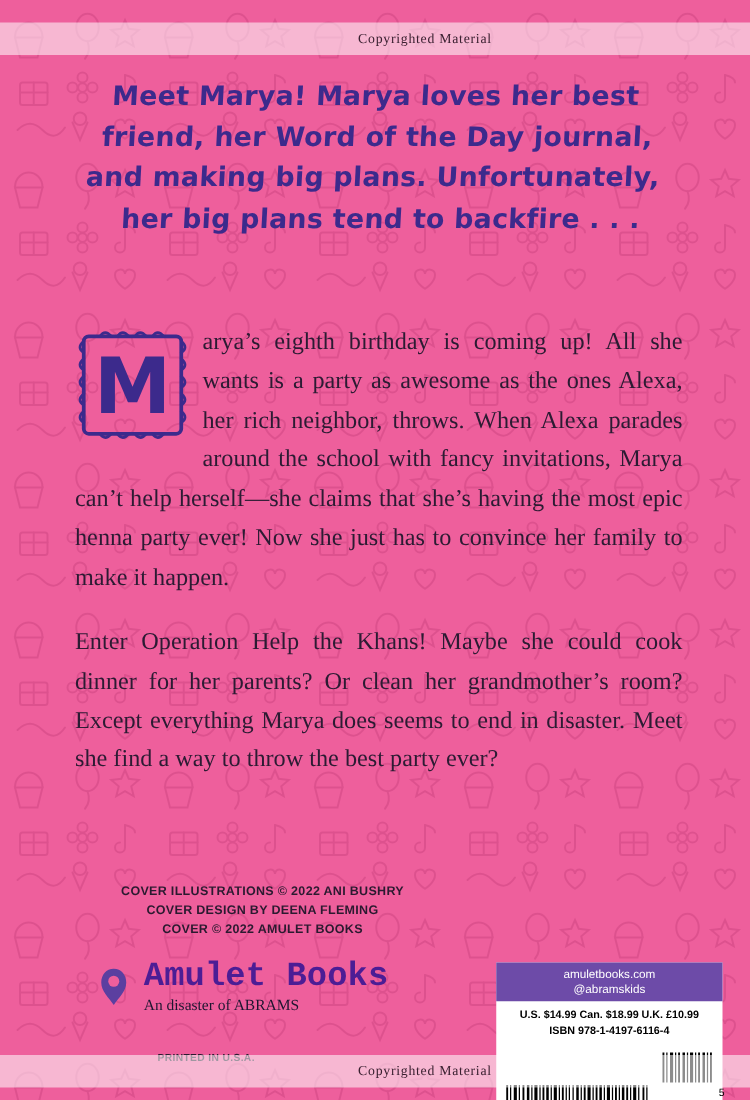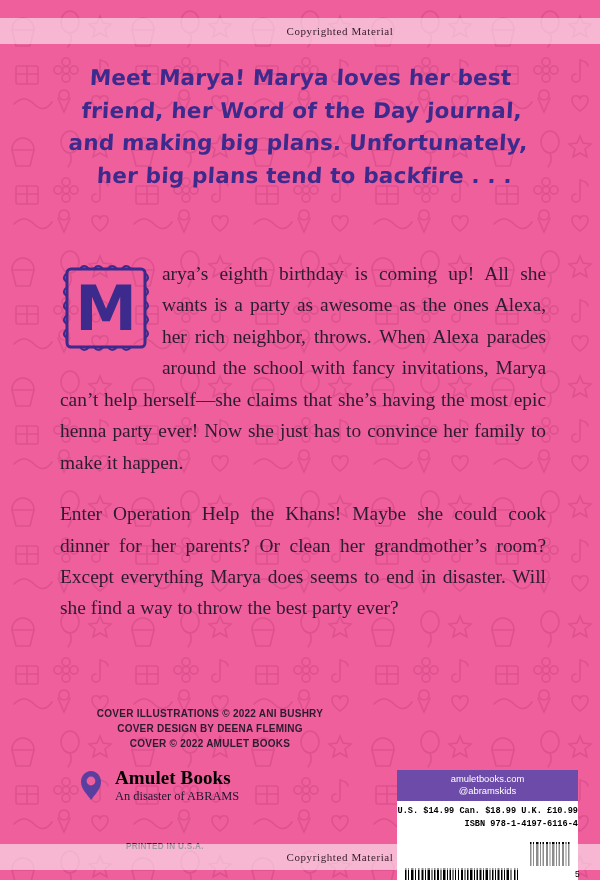--- a/index.html
+++ b/index.html
@@ -113,24 +113,24 @@
   .publisher {
     position: absolute;
     left: 76px;
     top: 768px;
     display: flex;
     align-items: center;
     gap: 9px;
   }
   .pub-mark { width: 30px; height: 34px; }
   .pub-text .pub-name {
-    font-family: Liberation Serif, serif;
-    font-size: 19px;
-    font-weight: bold;
-    color: #000000;
+    font-family: Liberation Mono, monospace;
+    font-size: 27px;
+    font-weight: bold;
+    color: #4c1d95;
     line-height: 1.05;
     letter-spacing: 0.1px;
   }
   .pub-text .pub-sub {
     font-family: "Liberation Serif", serif;
     font-size: 12.4px;
     color: #1d1530;
     line-height: 1.2;
     margin-top: 1px;
   }
@@ -157,22 +157,22 @@
   .isbn-web {
     background: #6d4ba8;
     color: #ffffff;
     text-align: center;
     font-family: "Liberation Sans", sans-serif;
     font-size: 9.4px;
     padding: 3px 0 4px 0;
     line-height: 1.28;
   }
   .isbn-prices {
-    text-align: right;
-    font-family: Liberation Mono, monospace;
+    text-align: center;
+    font-family: Liberation Sans, sans-serif;
     font-size: 8.6px;
     font-weight: bold;
     color: #000;
     padding: 4px 0 1px 0;
     line-height: 1.45;
   }
   .barcodes {
     display: flex;
     align-items: flex-end;
     justify-content: space-between;
@@ -252,21 +252,21 @@
         <g fill="none" stroke="#3c2a8c" stroke-width="2.2" stroke-linecap="round">
           <path d="M7 20 q-6 -4 0 -9 M7 34 q-6 -4 0 -9 M7 48 q-6 -4 0 -9 M7 62 q-6 -4 0 -9 M7 76 q-6 -4 0 -9"></path>
           <path d="M20 7 q4 -6 9 0 M34 7 q4 -6 9 0 M48 7 q4 -6 9 0 M62 7 q4 -6 9 0"></path>
           <path d="M85 20 q6 -4 0 -9 M85 34 q6 -4 0 -9 M85 48 q6 -4 0 -9 M85 62 q6 -4 0 -9 M85 76 q6 -4 0 -9"></path>
           <path d="M20 85 q4 6 9 0 M34 85 q4 6 9 0 M48 85 q4 6 9 0 M62 85 q4 6 9 0"></path>
         </g>
         <text x="46" y="68" text-anchor="middle" font-family="DejaVu Sans, sans-serif" font-size="62" font-weight="bold" fill="#3c2a8c">M</text>
       </svg>
     </div>
     <p>arya’s eighth birthday is coming up! All she wants is a party as awesome as the ones Alexa, her rich neighbor, throws. When Alexa parades around the school with fancy invitations, Marya can’t help herself—she claims that she’s having the most epic henna party ever! Now she just has to convince her family to make it happen.</p>
-    <p>Enter Operation Help the Khans! Maybe she could cook dinner for her parents? Or clean her grandmother’s room? Except everything Marya does seems to end in disaster. Will she find a way to throw the best party ever?</p>
+    <p>Enter Operation Help the Khans! Maybe she could cook dinner for her parents? Or clean her grandmother’s room? Except everything Marya does seems to end in disaster. Meet she find a way to throw the best party ever?</p>
   </div>
 
   <div class="credits">
     <div>COVER ILLUSTRATIONS © 2022 ANI BUSHRY</div>
     <div>COVER DESIGN BY DEENA FLEMING</div>
     <div>COVER © 2022 AMULET BOOKS</div>
   </div>
 
   <div class="publisher">
     <div class="pub-mark">

